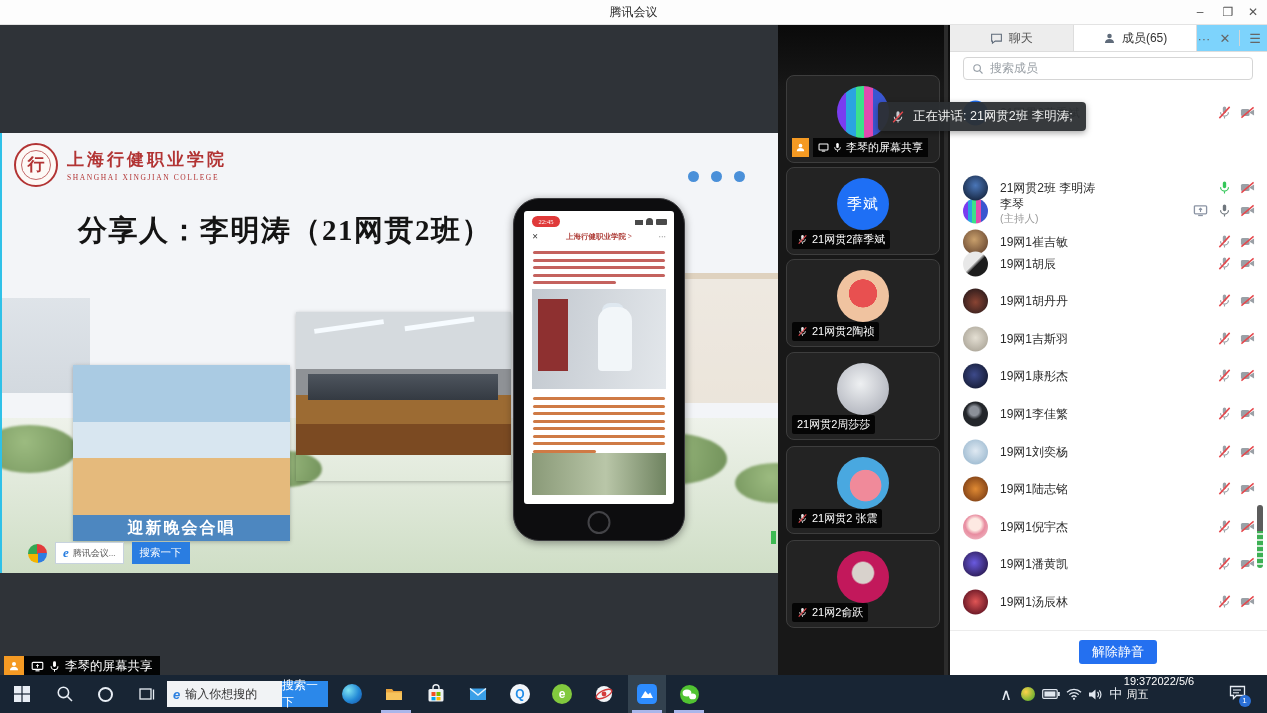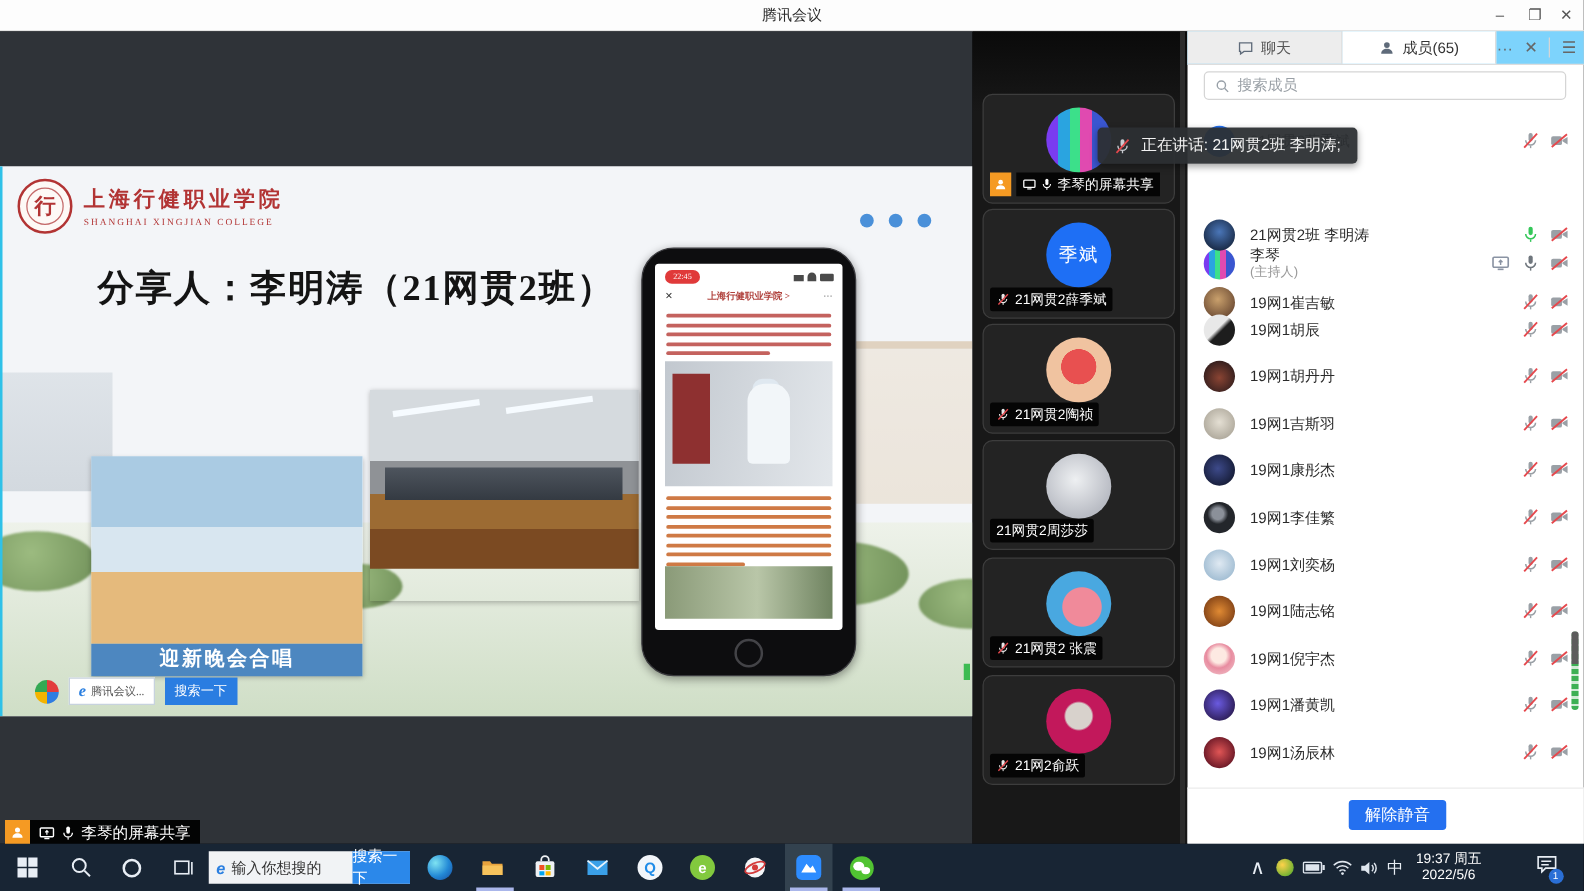--- a/index.html
+++ b/index.html
@@ -168,21 +168,21 @@
     display:flex; align-items:center; }
   #tb-search .ph { flex:1; font-size:12px; color:#333; padding-left:5px; }
   #tb-search .go { width:46px; height:26px; background:#2b88ea; color:#fff; font-size:12px;
     display:flex; align-items:center; justify-content:center; }
   .circle-ic { width:20px; height:20px; border-radius:50%; display:flex; align-items:center; justify-content:center;
     font-weight:bold; font-size:12px; }
   .hl { position:absolute; left:628px; top:0; width:38px; height:38px; background:#33424f; }
   .tray { position:absolute; top:0; height:38px; display:flex; align-items:center; justify-content:center;
     color:#e7edf4; }
   #clock { position:absolute; left:1128px; top:0; width:62px; height:38px; color:#fff; font-size:11px;
-    line-height:13px; display:flex; flex-direction:column; justify-content:center; text-align:center; }
+    line-height:13px; display:flex; flex-direction:row; justify-content:center; text-align:center; }
   .badge { position:absolute; right:-5px; bottom:-3px; width:12px; height:12px; background:#2a6fd6;
     border-radius:50%; color:#fff; font-size:8px; line-height:12px; text-align:center; }
 </style>
 </head>
 <body>
 
 <div id="titlebar">
   <div class="ttl">腾讯会议</div>
   <div class="winbtn" style="left:1186px">–</div>
   <div class="winbtn" style="left:1214px">❐</div>

